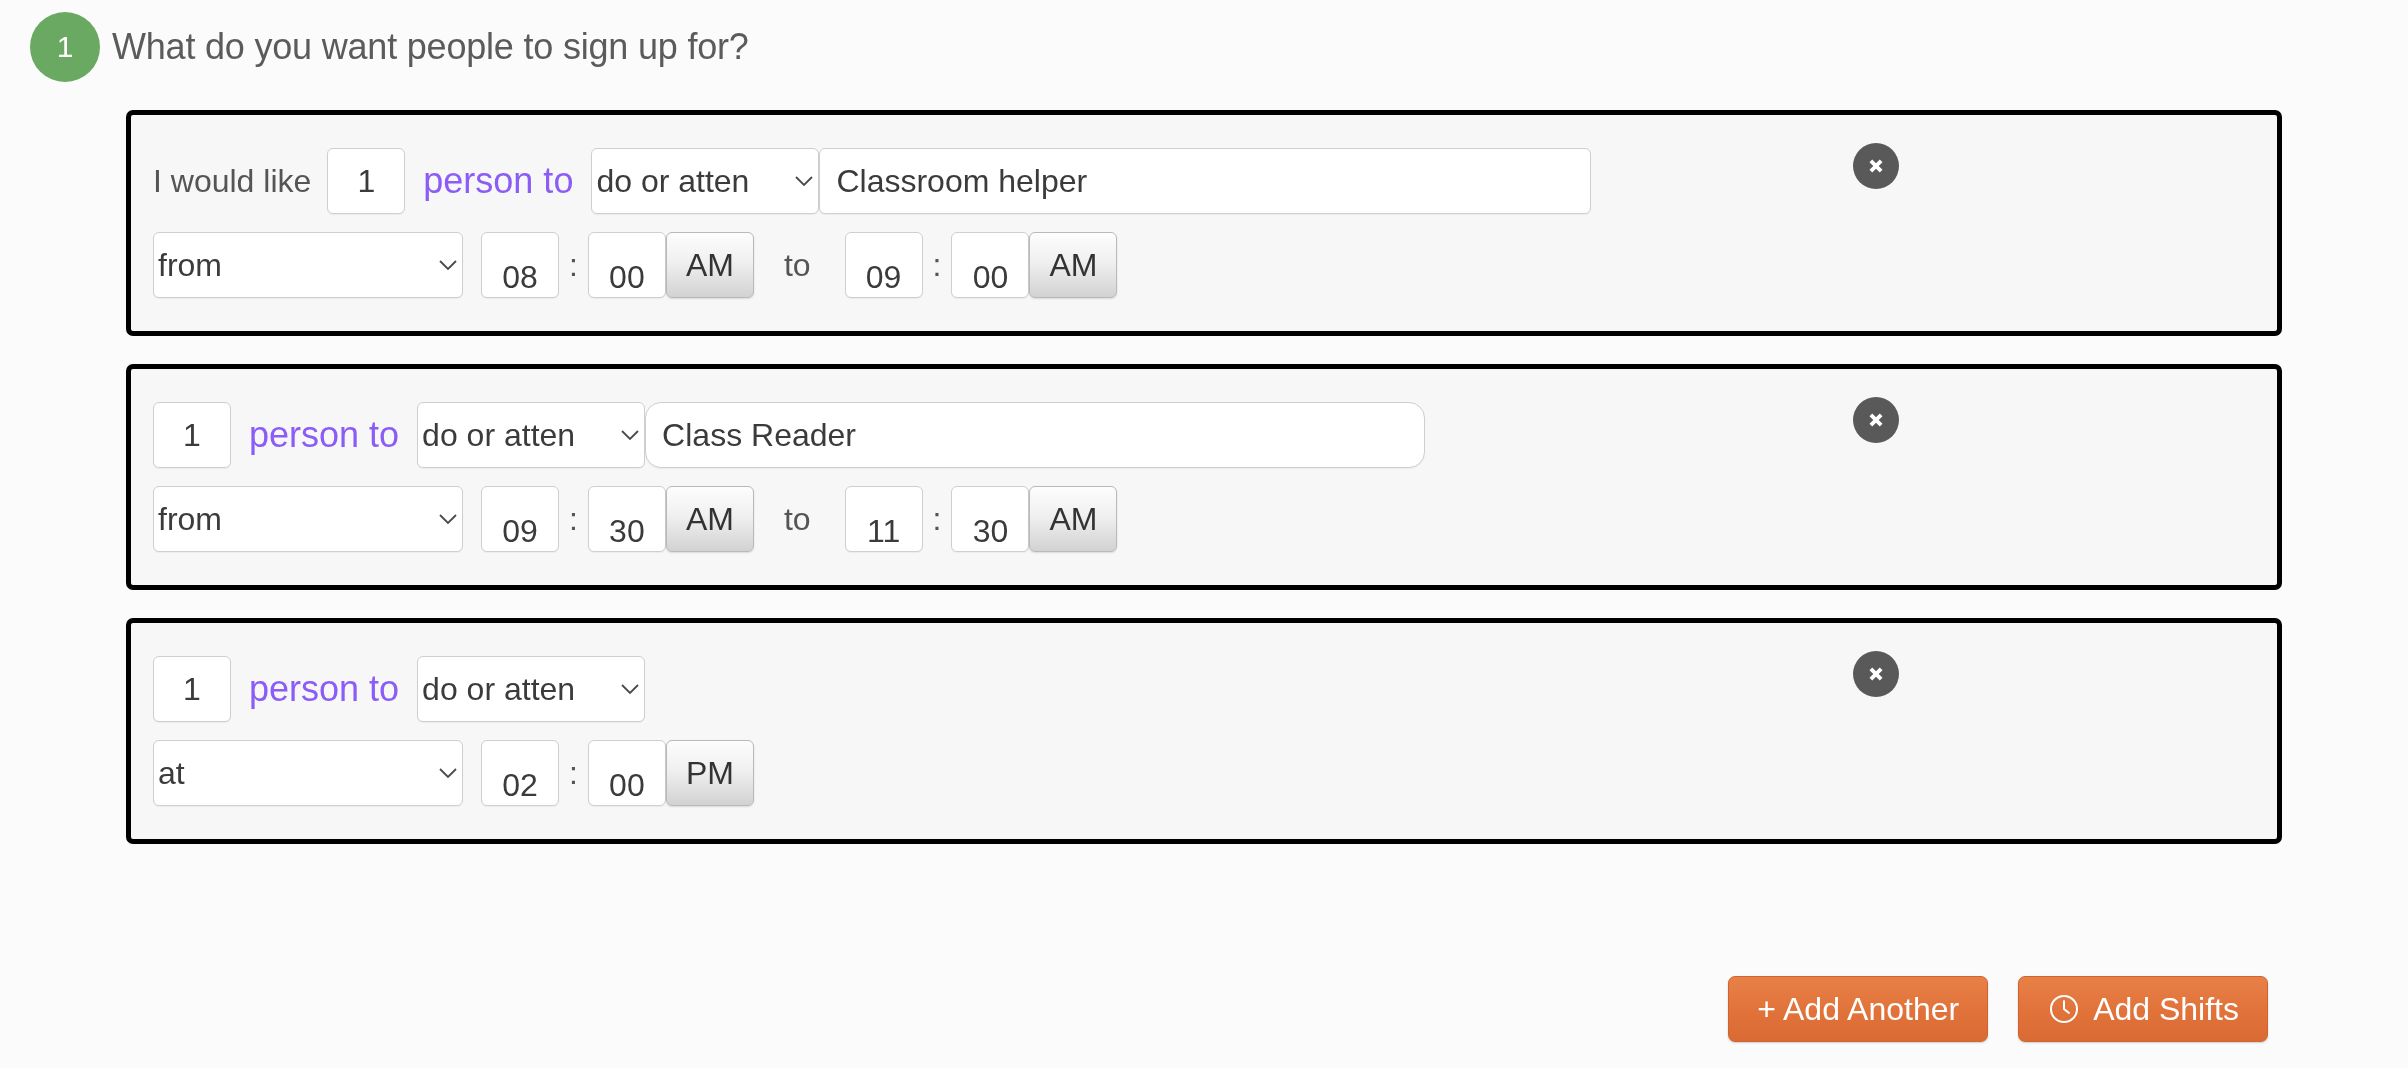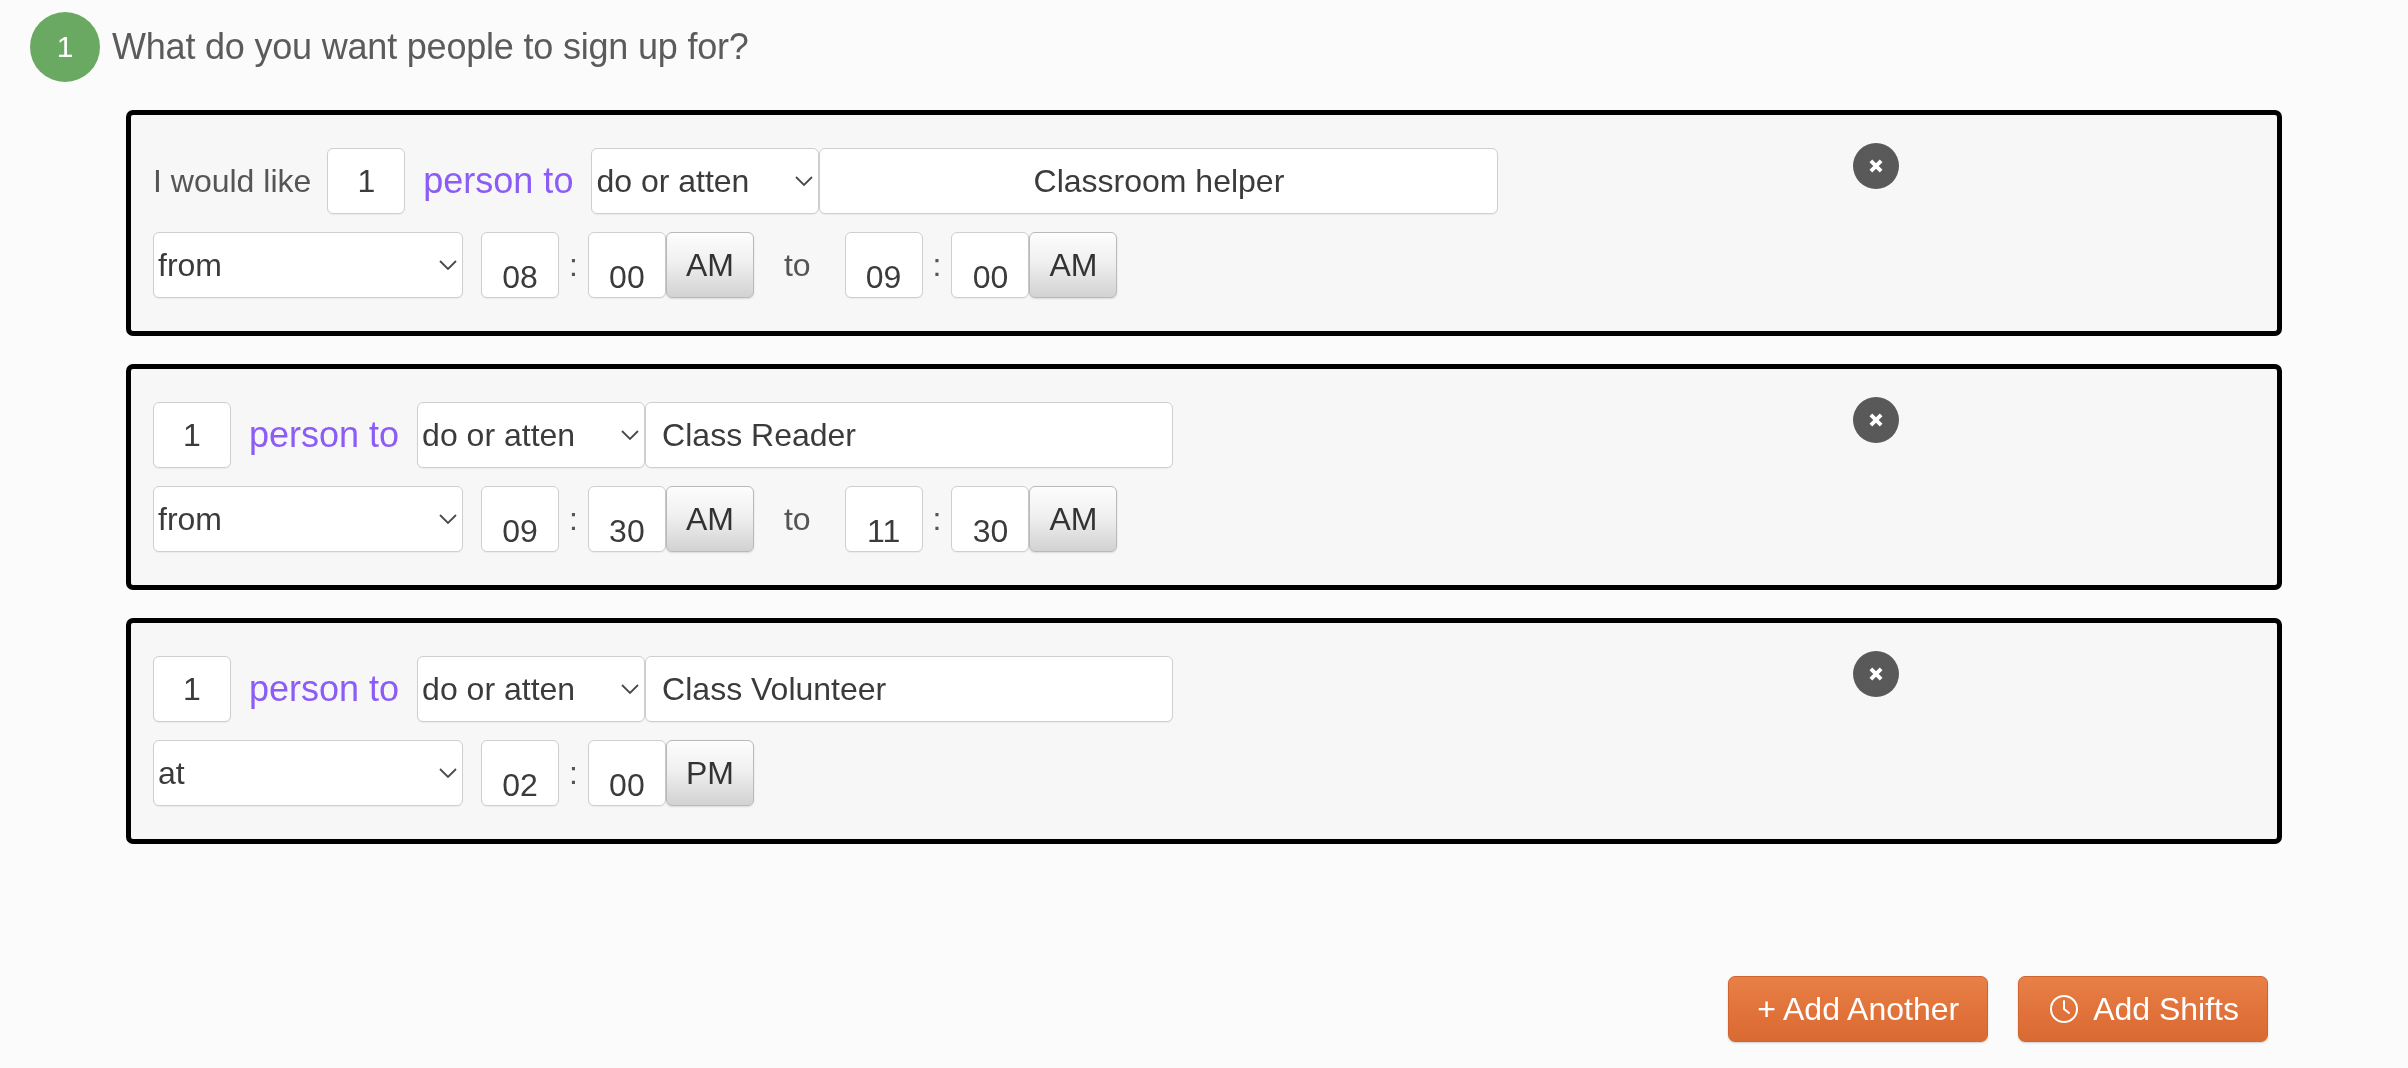--- a/index.html
+++ b/index.html
@@ -143,22 +143,22 @@
   }
   .period-select .sel-value { overflow: visible; }
 
   .text-input {
     height: 66px;
     padding: 0 16px;
     line-height: 64px;
     white-space: nowrap;
     overflow: hidden;
   }
-  .text-input.w-first { width: 679px; text-align: center; }
-  .text-input.w-rest  { width: 528px; }
+  .text-input.w-first { width: 772px; }
+  .text-input.w-rest  { width: 780px; border-radius: 16px; }
 
   .time-input {
     width: 78px;
     height: 66px;
     text-align: center;
     padding: 12px;
     line-height: 64px;
   }
   .colon {
     font-size: 32px;
@@ -332,21 +332,20 @@
         <div class="ctl qty-input">1</div>
         <span class="mid-text">person to</span>
         <div class="ctl select-ctl">
           <span class="sel-value">do or atten</span>
           <span class="chev">
             <svg width="20" height="12" viewBox="0 0 20 12">
                 <path d="M2 2 L10 10 L18 2" fill="none" stroke="#4a4a4a" stroke-width="1.8"></path>
               </svg>
           </span>
         </div>
-        <div class="ctl text-input w-rest">Class Volunteer</div>
       </div>
       <div class="slot-row time-row">
         <div class="ctl select-ctl period-select">
           <span class="sel-value">at</span>
           <span class="chev">
             <svg width="20" height="12" viewBox="0 0 20 12">
                 <path d="M2 2 L10 10 L18 2" fill="none" stroke="#4a4a4a" stroke-width="1.8"></path>
               </svg>
           </span>
         </div>

